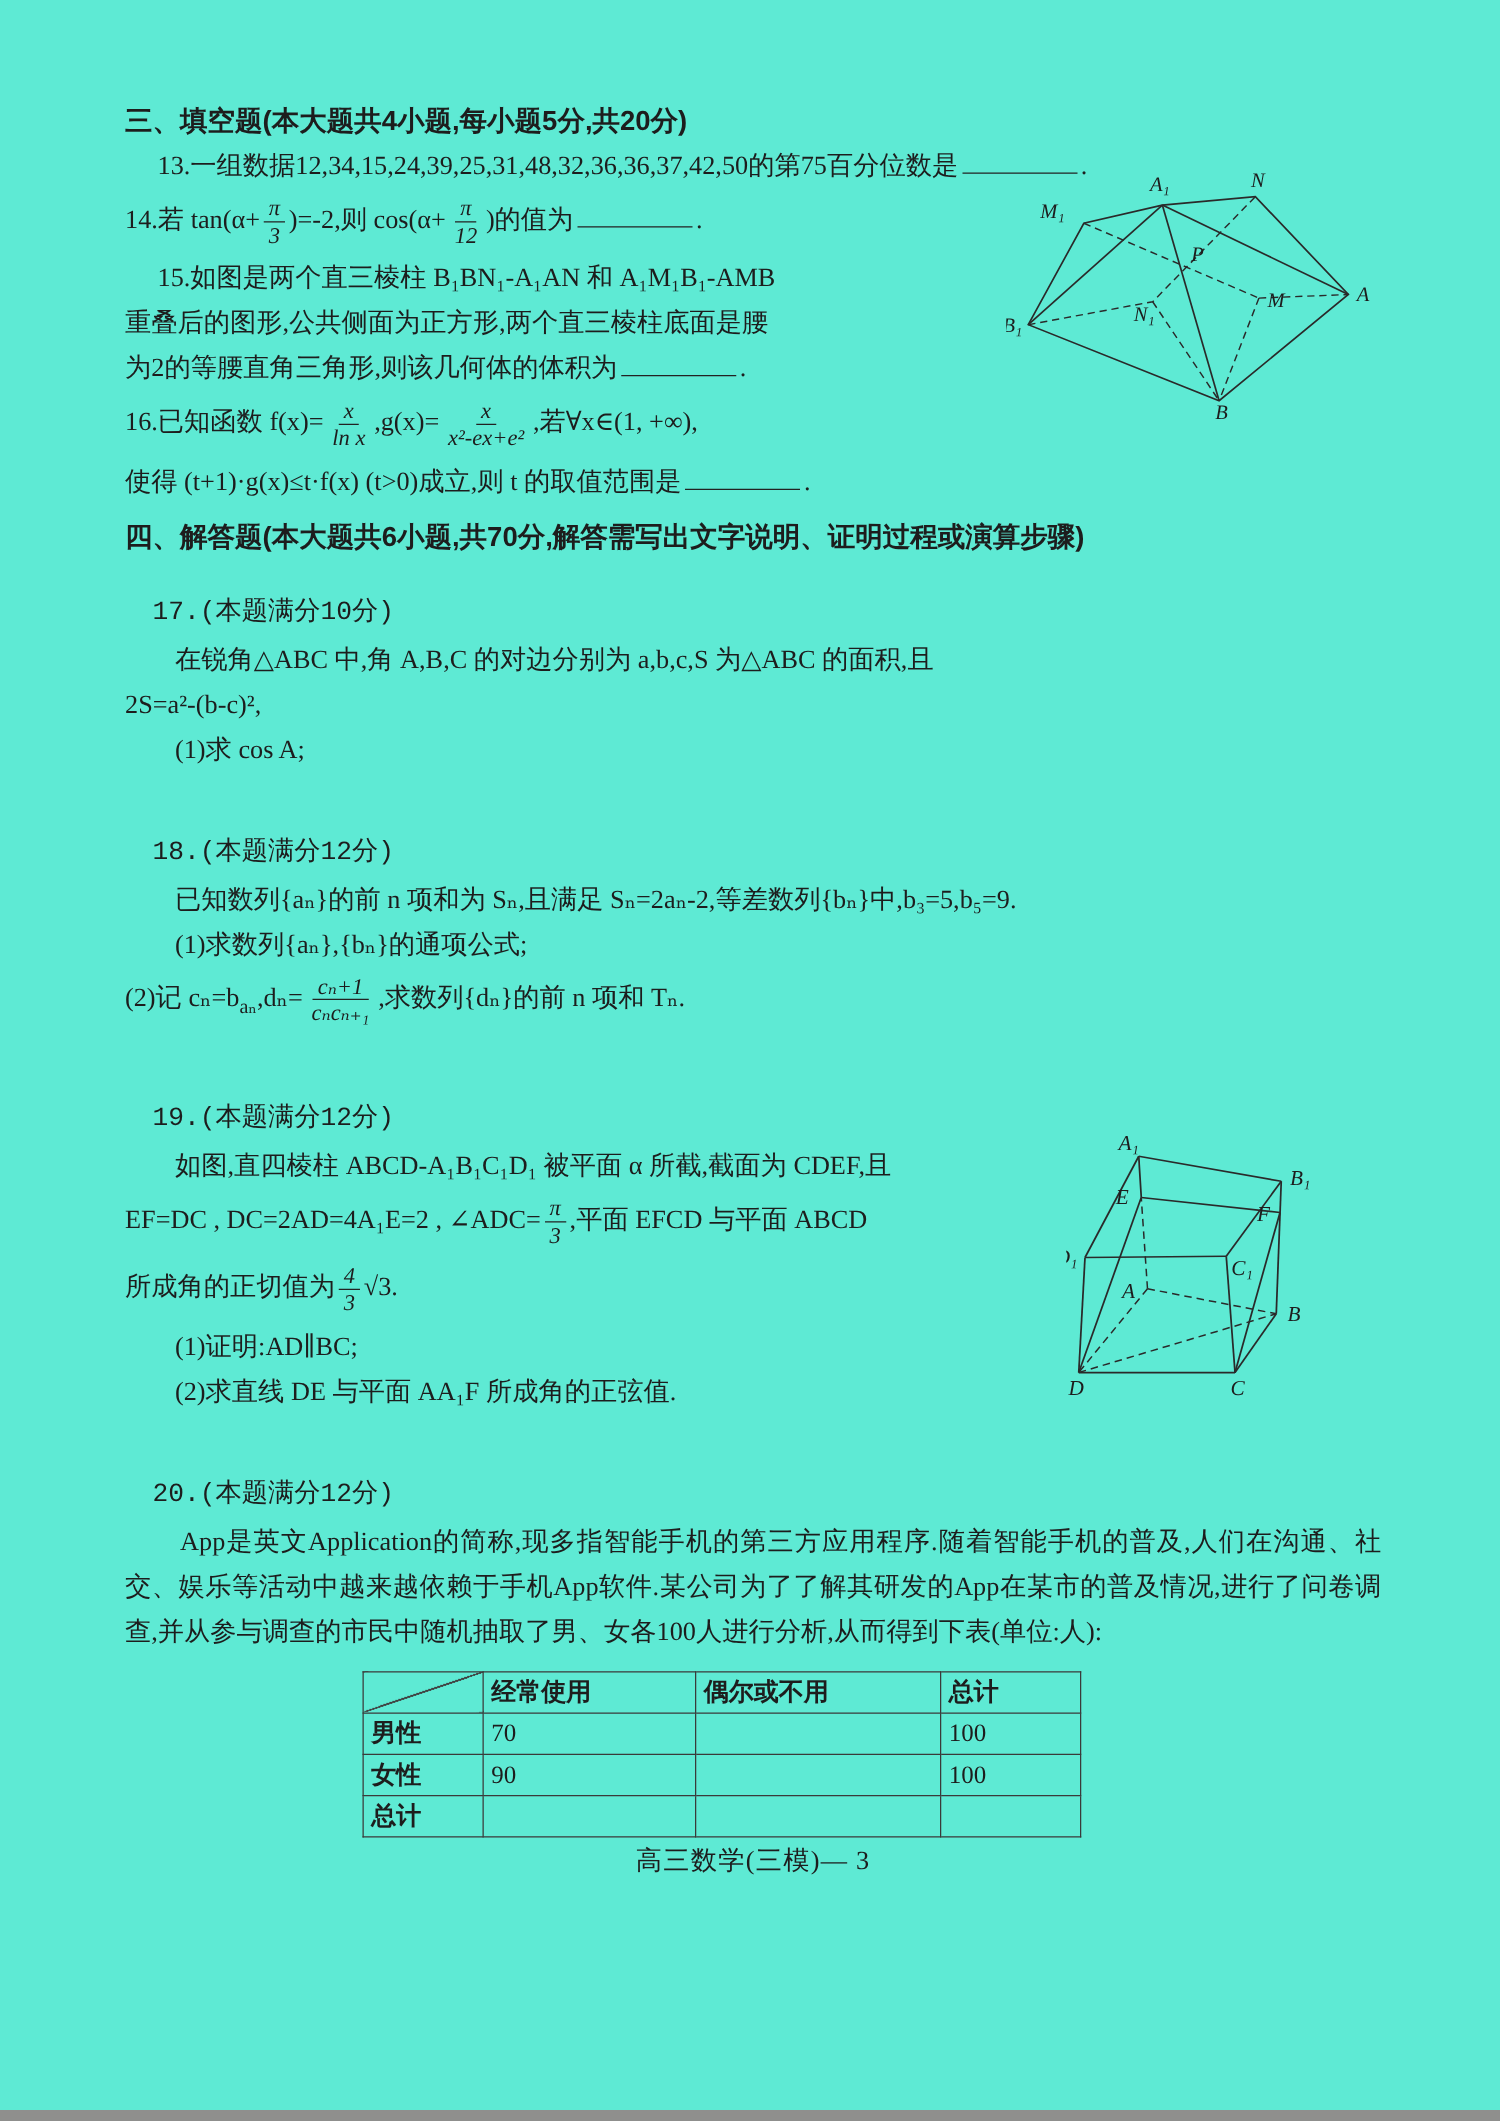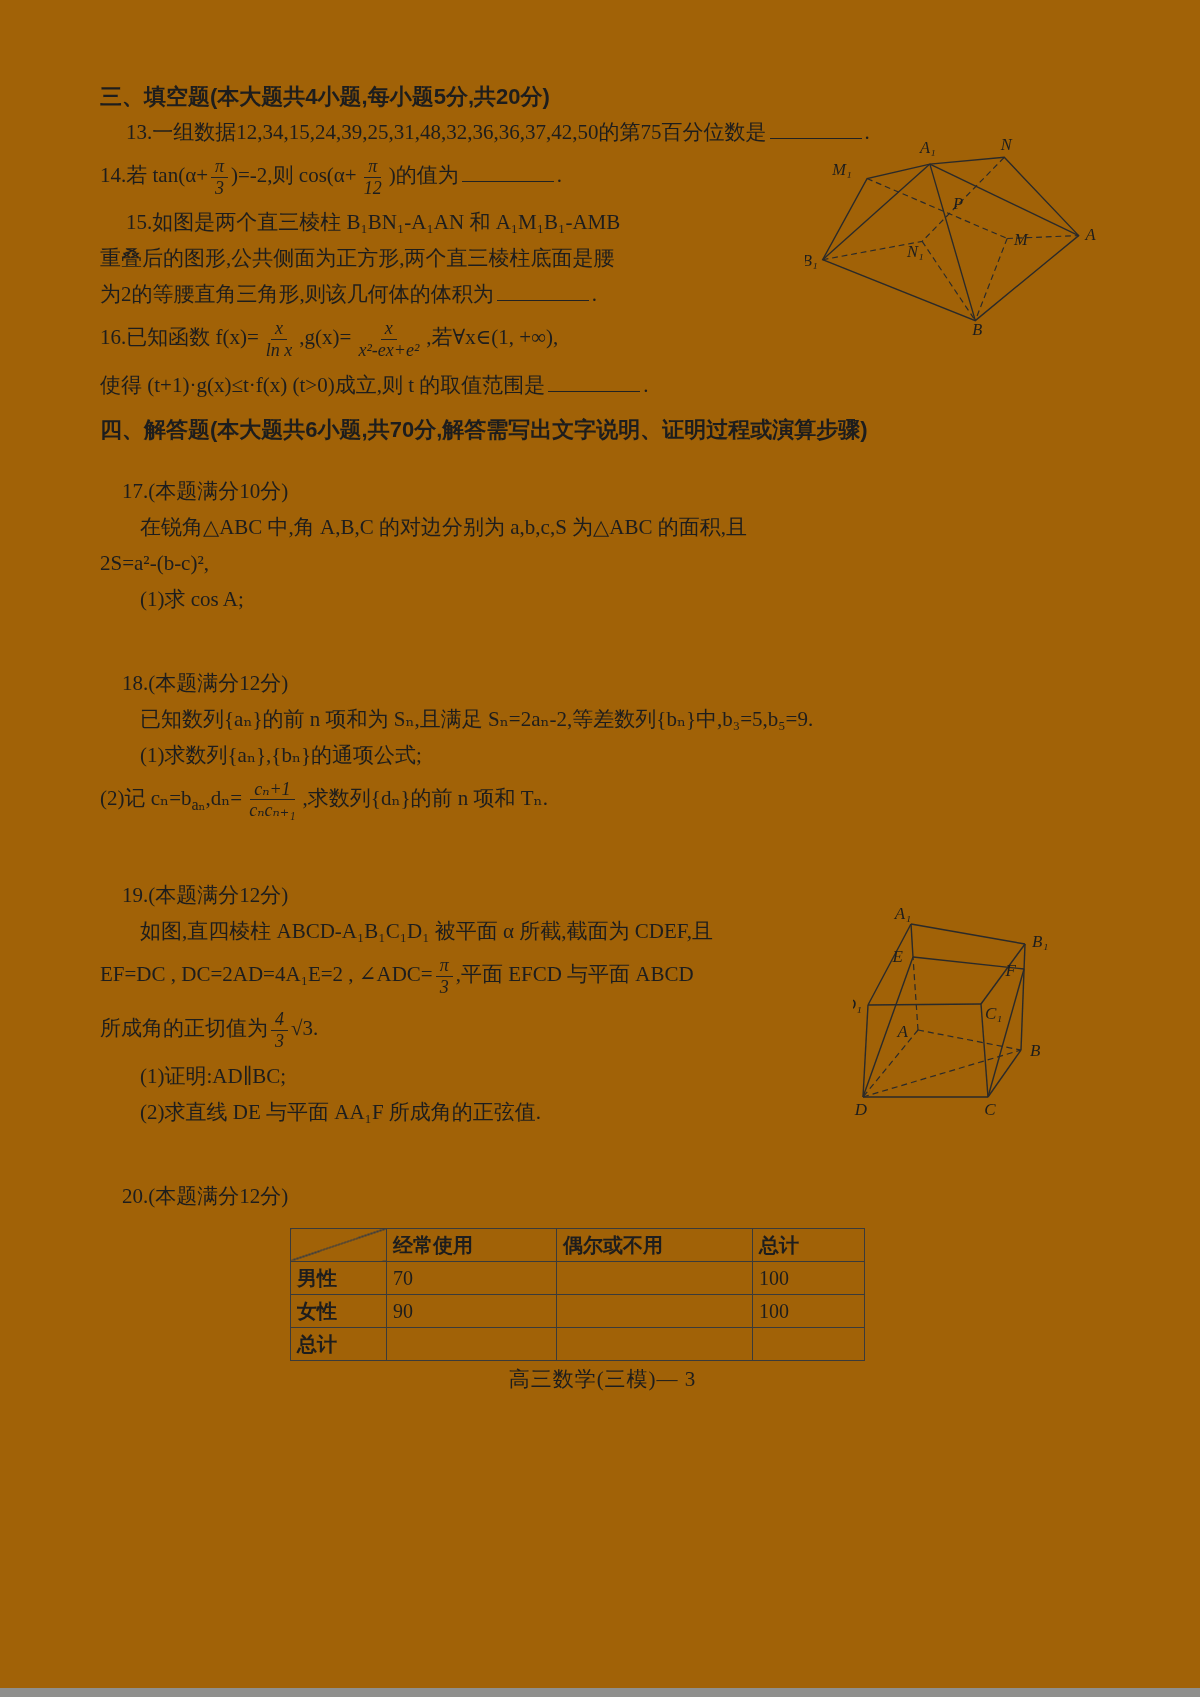--- a/index.html
+++ b/index.html
@@ -1,38 +1,38 @@
 <!DOCTYPE html>
 <html><head>
 <meta charset="utf-8">
 <style>
   * { margin:0; padding:0; box-sizing:border-box; }
   html,body { background:#cfcfcd; }
   .page {
     position:relative;
     width:1200px; height:1697px;
     margin:0 auto;
-    background:#a16207;
+    background:#5eead4;
     color:#1d1d1d;
     font-family:"Liberation Serif","DejaVu Serif",serif;
     font-size:21px;
     line-height:36px;
     padding:80px 95px 0 100px;
     overflow:hidden;
   }
   .sec-title {
     font-family:"Liberation Sans","DejaVu Sans",sans-serif;
     font-weight:700; font-size:22px; line-height:34px;
   }
   .sec-title.clear { clear:both; margin-top:10px; }
   .line { min-height:36px; }
   .num-line { padding-left:26px; }
   .part-line { padding-left:40px; }
   .indent { padding-left:40px; }
-  .q-head { padding-left:22px; margin-top:26px; }
+  .q-head { padding-left:22px; margin-top:26px;font-family:Liberation Mono, monospace; }
   .q-head.gap { margin-top:48px; }
   .para { text-indent:2.1em; text-align:justify; }
   .blank {
     display:inline-block; width:92px; height:15px;
     border-bottom:1.4px solid #222; vertical-align:baseline; margin:0 3px;
   }
   .frac {
     display:inline-flex; flex-direction:column; align-items:center;
     vertical-align:middle; font-style:italic; font-size:18px;
     line-height:1.15; margin:0 3px;
@@ -240,20 +240,23 @@
   <div class="line part-line">
     <span>(1)证明:AD∥BC;</span>
   </div>
   <div class="line part-line">
     <span>(2)求直线 DE 与平面 AA₁F 所成角的正弦值.</span>
   </div>
 
   <div class="line q-head gap" style="clear:both">
     <span>20.(本题满分12分)</span>
   </div>
+  <div class="para">
+    <span>App是英文Application的简称,现多指智能手机的第三方应用程序.随着智能手机的普及,人们在沟通、社交、娱乐等活动中越来越依赖于手机App软件.某公司为了了解其研发的App在某市的普及情况,进行了问卷调查,并从参与调查的市民中随机抽取了男、女各100人进行分析,从而得到下表(单位:人):</span>
+  </div>
 
   <table class="stat-table">
     <tbody>
         <tr>
       <td class="diag col-label"></td>
       <td class="th col-often">经常使用</td>
       <td class="th col-rare">偶尔或不用</td>
       <td class="th col-total">总计</td>
     </tr>
     <tr>

